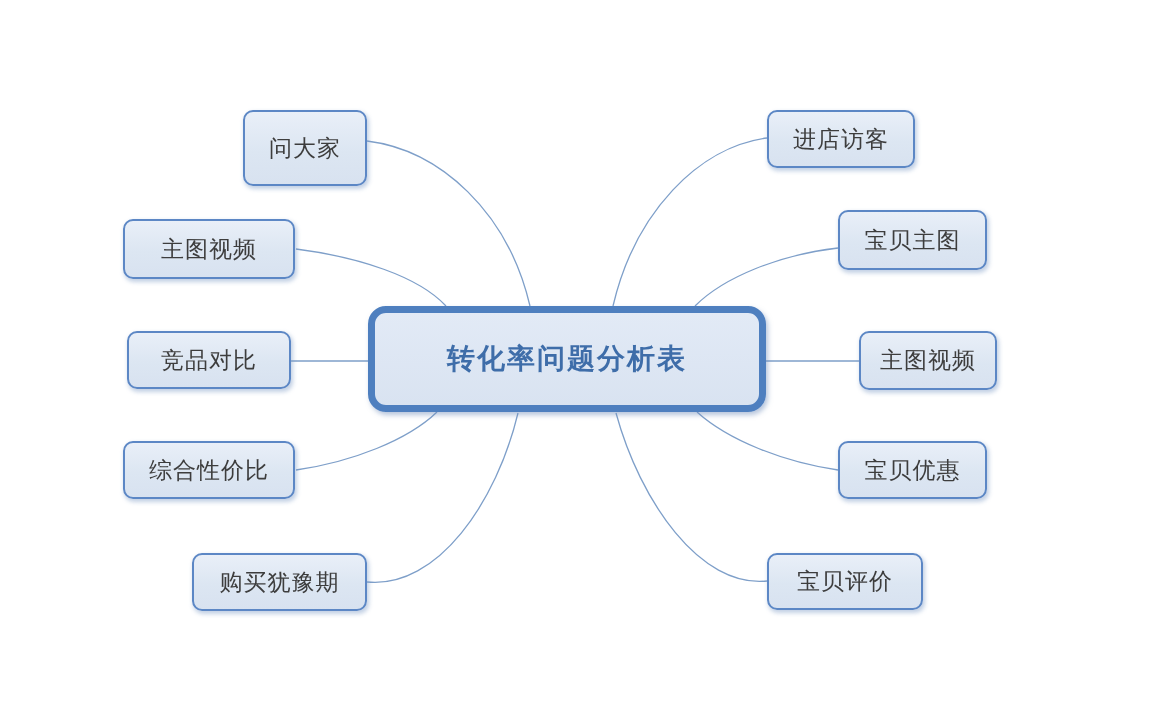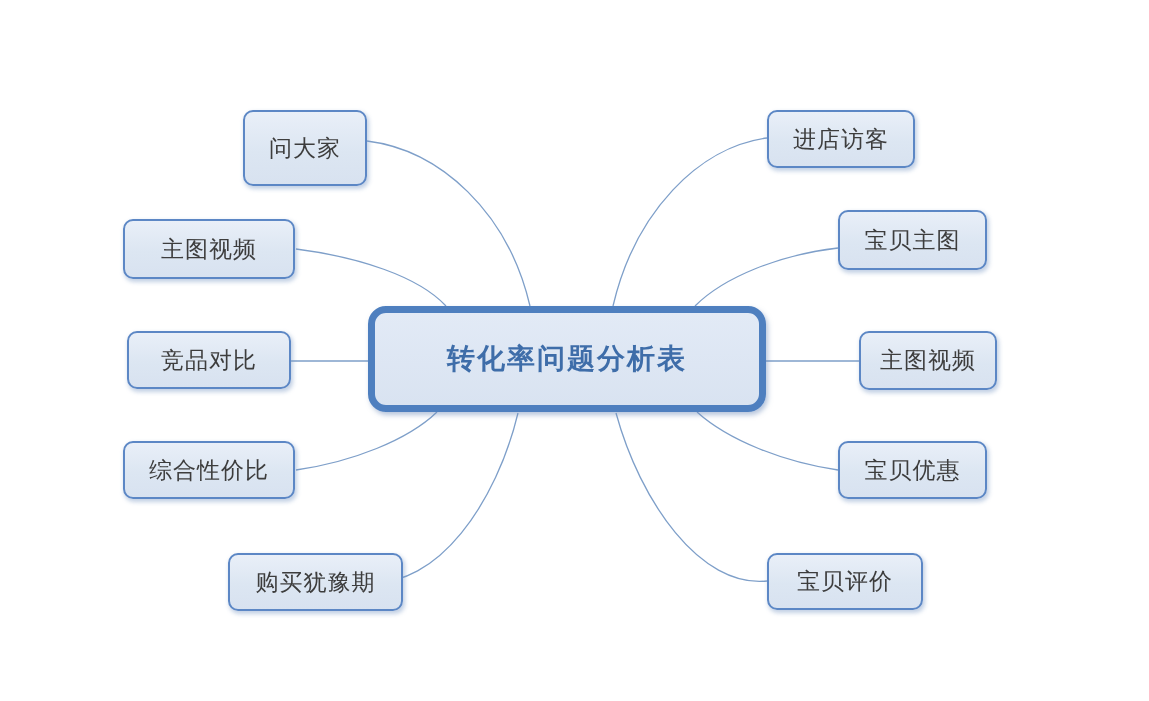--- a/index.html
+++ b/index.html
@@ -82,21 +82,21 @@
   </div>
   <div class="node" style="left:123px; top:219px; width:172px; height:60px;">
     <span>主图视频</span>
   </div>
   <div class="node" style="left:127px; top:331px; width:164px; height:58px;">
     <span>竞品对比</span>
   </div>
   <div class="node" style="left:123px; top:441px; width:172px; height:58px;">
     <span>综合性价比</span>
   </div>
-  <div class="node" style="left:192px; top:553px; width:175px; height:58px;margin-left:36px;">
+  <div class="node" style="left:192px; top:553px; width:175px; height:58px;">
     <span>购买犹豫期</span>
   </div>
 
   <div class="node" style="left:767px; top:110px; width:148px; height:58px;">
     <span>进店访客</span>
   </div>
   <div class="node" style="left:838px; top:210px; width:149px; height:60px;">
     <span>宝贝主图</span>
   </div>
   <div class="node" style="left:859px; top:331px; width:138px; height:59px;">

